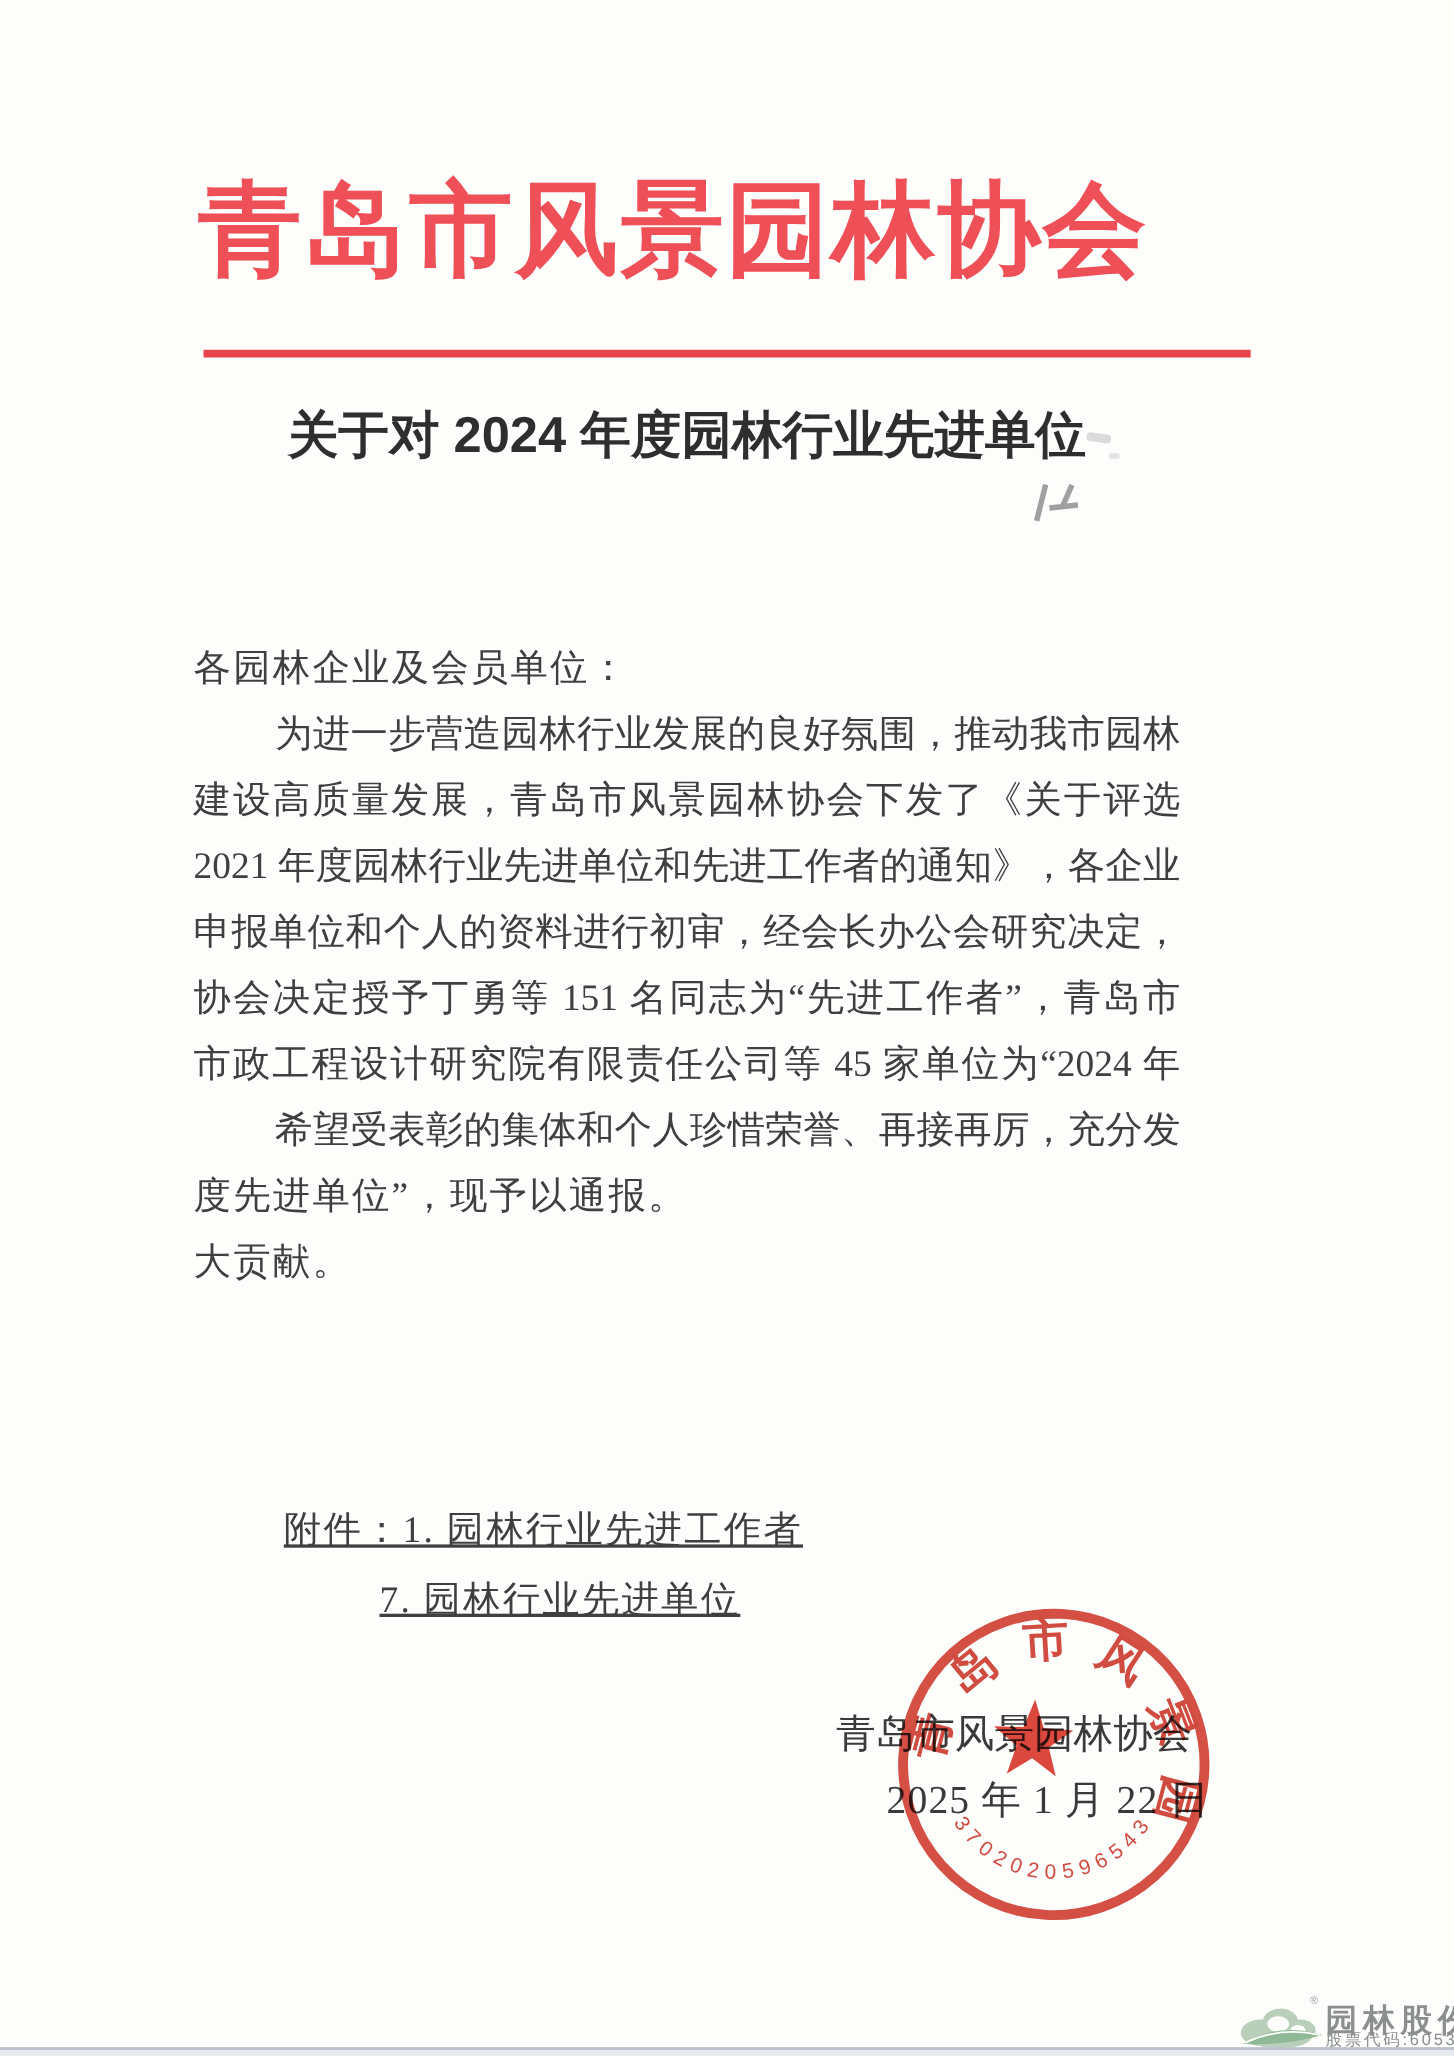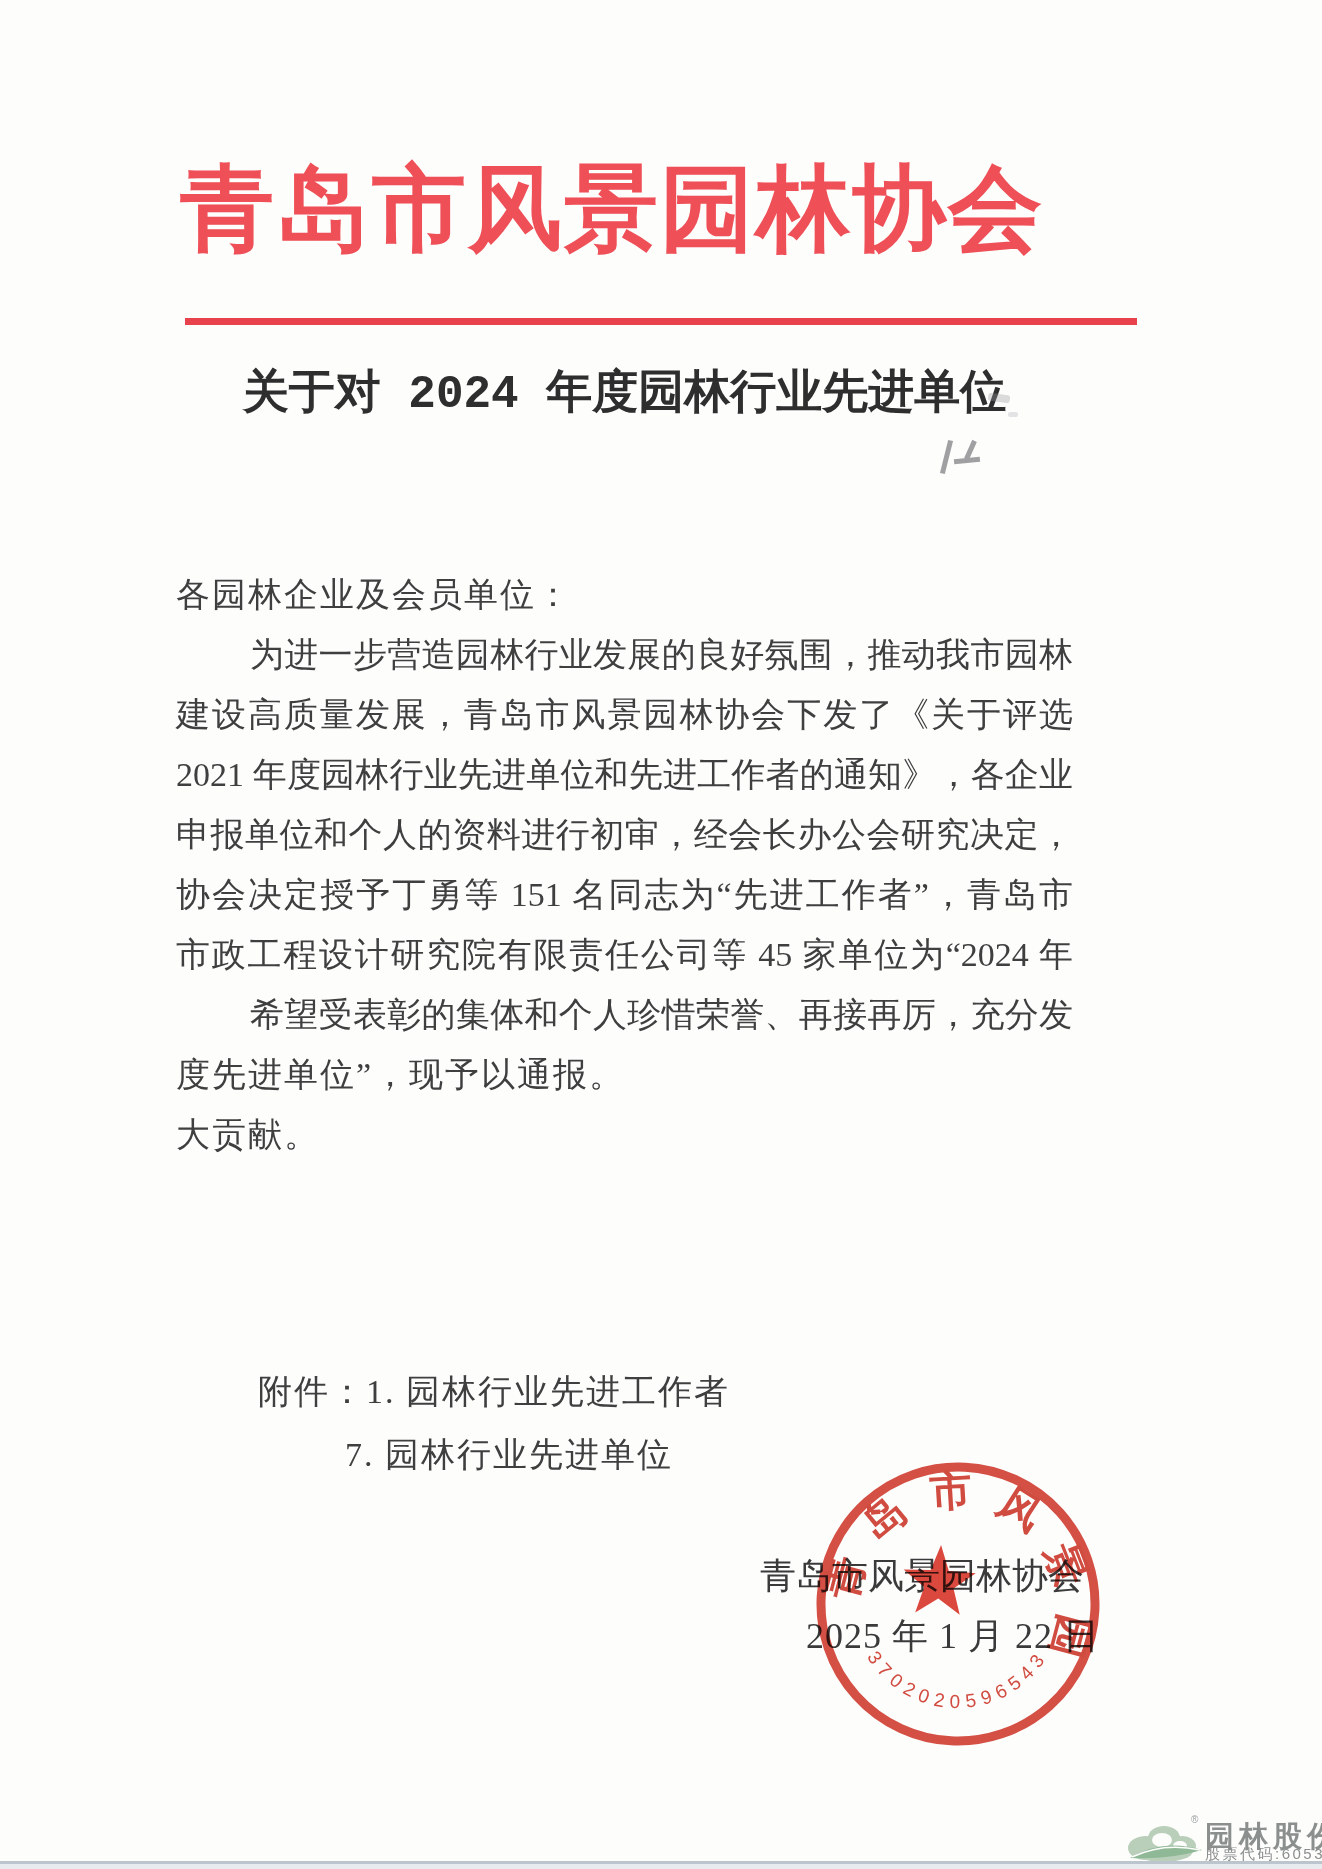--- a/index.html
+++ b/index.html
@@ -11,34 +11,34 @@
   .org-title{
     left:180px;top:150px;width:790px;height:120px;
     font-family:"Liberation Sans","DejaVu Sans",sans-serif;
     font-weight:900;font-size:94px;line-height:118px;letter-spacing:2px;
     color:#ef4f57;white-space:nowrap;
   }
   .red-rule{left:185px;top:318px;width:952px;height:7px;background:#e8434c;}
 
   
   .doc-title{left:176px;top:366px;width:897px;text-align:center;
-    font-family:Liberation Mono, monospace;
+    font-family:Liberation Sans, sans-serif;
     font-weight:700;color:#2e2e2e;font-size:46px;line-height:59px;}
   .doc-title .l2{transform:translateX(-30px);}
 
   
-  .bodytext{left:176px;top:565px;width:897px;color:#3f3f3f;
+  .bodytext{left:176px;top:578px;width:897px;color:#3f3f3f;
     font-size:34px;line-height:60px;}
   .ln{width:897px;height:60px;white-space:nowrap;}
   .fill{white-space:normal;text-align:justify;text-align-last:justify;}
   .ind{padding-left:74px;width:823px;}
   .plain{letter-spacing:2px;}
 
   
-  .attach{left:176px;top:1360px;width:897px;color:#3f3f3f;font-size:34px;line-height:63px;}
+  .attach{left:176px;top:1360px;width:897px;color:#3f3f3f;font-size:34px;line-height:63px;text-decoration:underline;}
   .attach .a1{padding-left:82px;letter-spacing:2px;}
   .attach .a2{padding-left:169px;letter-spacing:2px;}
 
   
   .sig-org{left:760px;top:1552px;font-size:36px;color:#3a3a3a;letter-spacing:0px;white-space:nowrap;}
   .sig-date{left:806px;top:1612px;font-size:36px;color:#3a3a3a;letter-spacing:1px;white-space:nowrap;}
 
   
   .stamp{left:812px;top:1458px;width:292px;height:292px;
     mix-blend-mode:multiply;opacity:.9;transform:rotate(3deg);}

